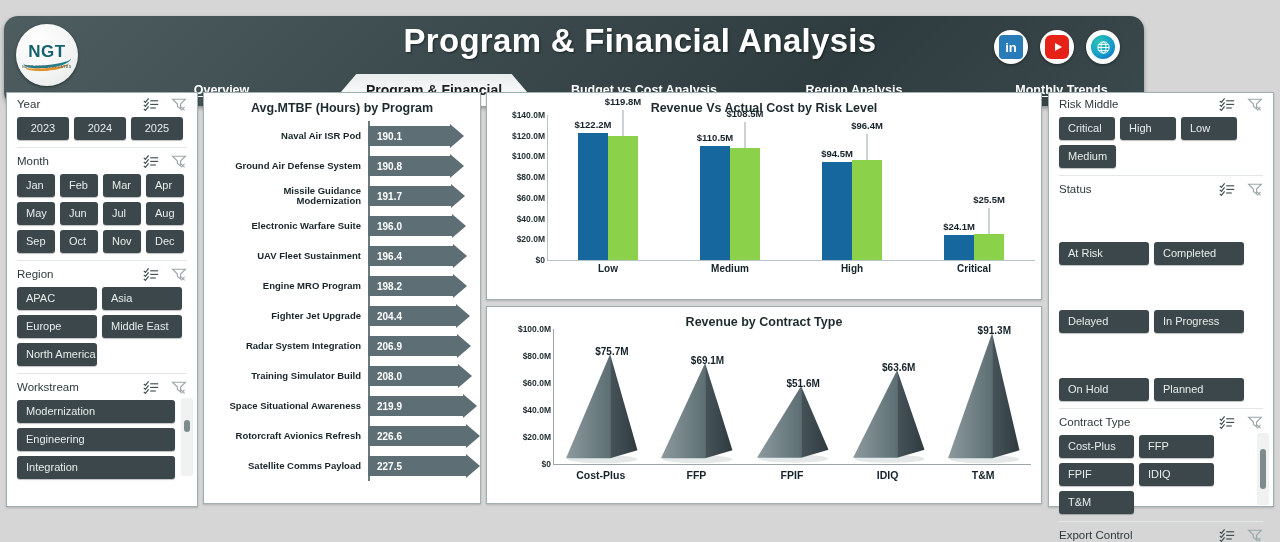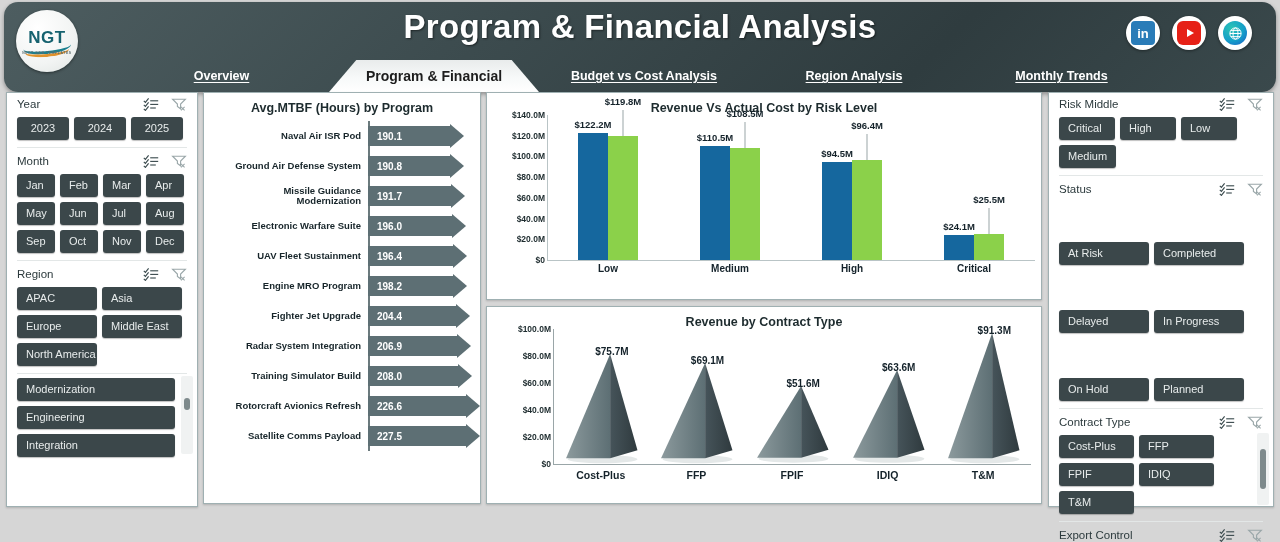--- a/index.html
+++ b/index.html
@@ -6,21 +6,21 @@
   html, body {
     width: 1280px; height: 542px;
     background: #d6d6d6;
     font-family: "Liberation Sans", sans-serif;
     overflow: hidden;
   }
   #root { position: relative; width: 1280px; height: 542px; background: #d6d6d6; }
 
   
   .header {
-    position: absolute; left: 4px; top: 2px; width: 1272px; height: 90px;
+    position: absolute; left: 4px; top: 16px; width: 1140px; height: 90px;
     background: linear-gradient(135deg, #4d5d60 0%, #3c4b4e 38%, #2f3c3f 72%, #3a494c 100%);
     border-radius: 14px;
     box-shadow: 0 2px 4px rgba(0,0,0,.35);
     overflow: hidden;
   }
   .logo {
     position: absolute; left: 12px; top: 8px; width: 62px; height: 62px;
     border-radius: 50%;
     background: radial-gradient(circle at 35% 30%, #ffffff 0%, #f2f4f3 60%, #dfe4e2 100%);
     box-shadow: 0 1px 3px rgba(0,0,0,.45);
@@ -335,20 +335,41 @@
         <div class="scrollwrap">
           <div class="chips">
             <div class="chip chip-r1">APAC</div>
             <div class="chip chip-r1">Asia</div>
             <div class="chip chip-r1">Europe</div>
             <div class="chip chip-r1">Middle East</div>
             <div class="chip chip-r1">North America</div>
           </div>
         </div>
         <div class="sep"></div>
+        <div class="filter-head">
+          <span class="filter-label">Workstream</span>
+       <span class="filter-icons">
+         <span>
+              <svg class="ico" viewBox="0 0 20 16">
+    <path d="M1 4 L3 6 L7 1" stroke="#3a4a4d" stroke-width="1.4" fill="none"></path>
+    <path d="M1 9 L3 11 L7 6" stroke="#3a4a4d" stroke-width="1.4" fill="none"></path>
+    <path d="M1 14 L3 16 L7 11" stroke="#3a4a4d" stroke-width="1.4" fill="none"></path>
+    <line x1="9" y1="4" x2="19" y2="4" stroke="#3a4a4d" stroke-width="1.4"></line>
+    <line x1="9" y1="8.5" x2="19" y2="8.5" stroke="#3a4a4d" stroke-width="1.4"></line>
+    <line x1="9" y1="13" x2="16" y2="13" stroke="#3a4a4d" stroke-width="1.4"></line>
+  </svg>
+            </span>
+         <span>
+              <svg class="ico" viewBox="0 0 20 16">
+    <path d="M2 2 L18 2 L12 8 L12 14 L8 11 L8 8 Z" fill="none" stroke="#9aa7a9" stroke-width="1.4"></path>
+    <path d="M12.5 11.5 L17 16 M17 11.5 L12.5 16" stroke="#9aa7a9" stroke-width="1.3"></path>
+  </svg>
+            </span>
+       </span>
+        </div>
         <div class="scrollwrap">
           <div class="chips" style="padding-right: 22px;">
             <div class="chip chip-ws">Modernization</div>
             <div class="chip chip-ws">Engineering</div>
             <div class="chip chip-ws">Integration</div>
           </div>
           <div class="scrollbar" style="height: 78px;">
             <div class="scrollthumb" style="top: 22px; height: 12px;"></div>
           </div>
         </div>
@@ -439,20 +460,30 @@
           </div>
         </div>
         <div class="mtbf-row">
           <div class="mtbf-label">Training Simulator Build</div>
           <div class="mtbf-bar-area">
             <div class="mtbf-axis"></div>
             <div class="mtbf-bar" style="width: 90px;">
               <span class="mtbf-val">208.0</span>
             </div>
             <div class="mtbf-head" style="left: 90px;"></div>
+          </div>
+        </div>
+        <div class="mtbf-row">
+          <div class="mtbf-label">Space Situational Awareness</div>
+          <div class="mtbf-bar-area">
+            <div class="mtbf-axis"></div>
+            <div class="mtbf-bar" style="width: 95px;">
+              <span class="mtbf-val">219.9</span>
+            </div>
+            <div class="mtbf-head" style="left: 95px;"></div>
           </div>
         </div>
         <div class="mtbf-row">
           <div class="mtbf-label">Rotorcraft Avionics Refresh</div>
           <div class="mtbf-bar-area">
             <div class="mtbf-axis"></div>
             <div class="mtbf-bar" style="width: 98px;">
               <span class="mtbf-val">226.6</span>
             </div>
             <div class="mtbf-head" style="left: 98px;"></div>

